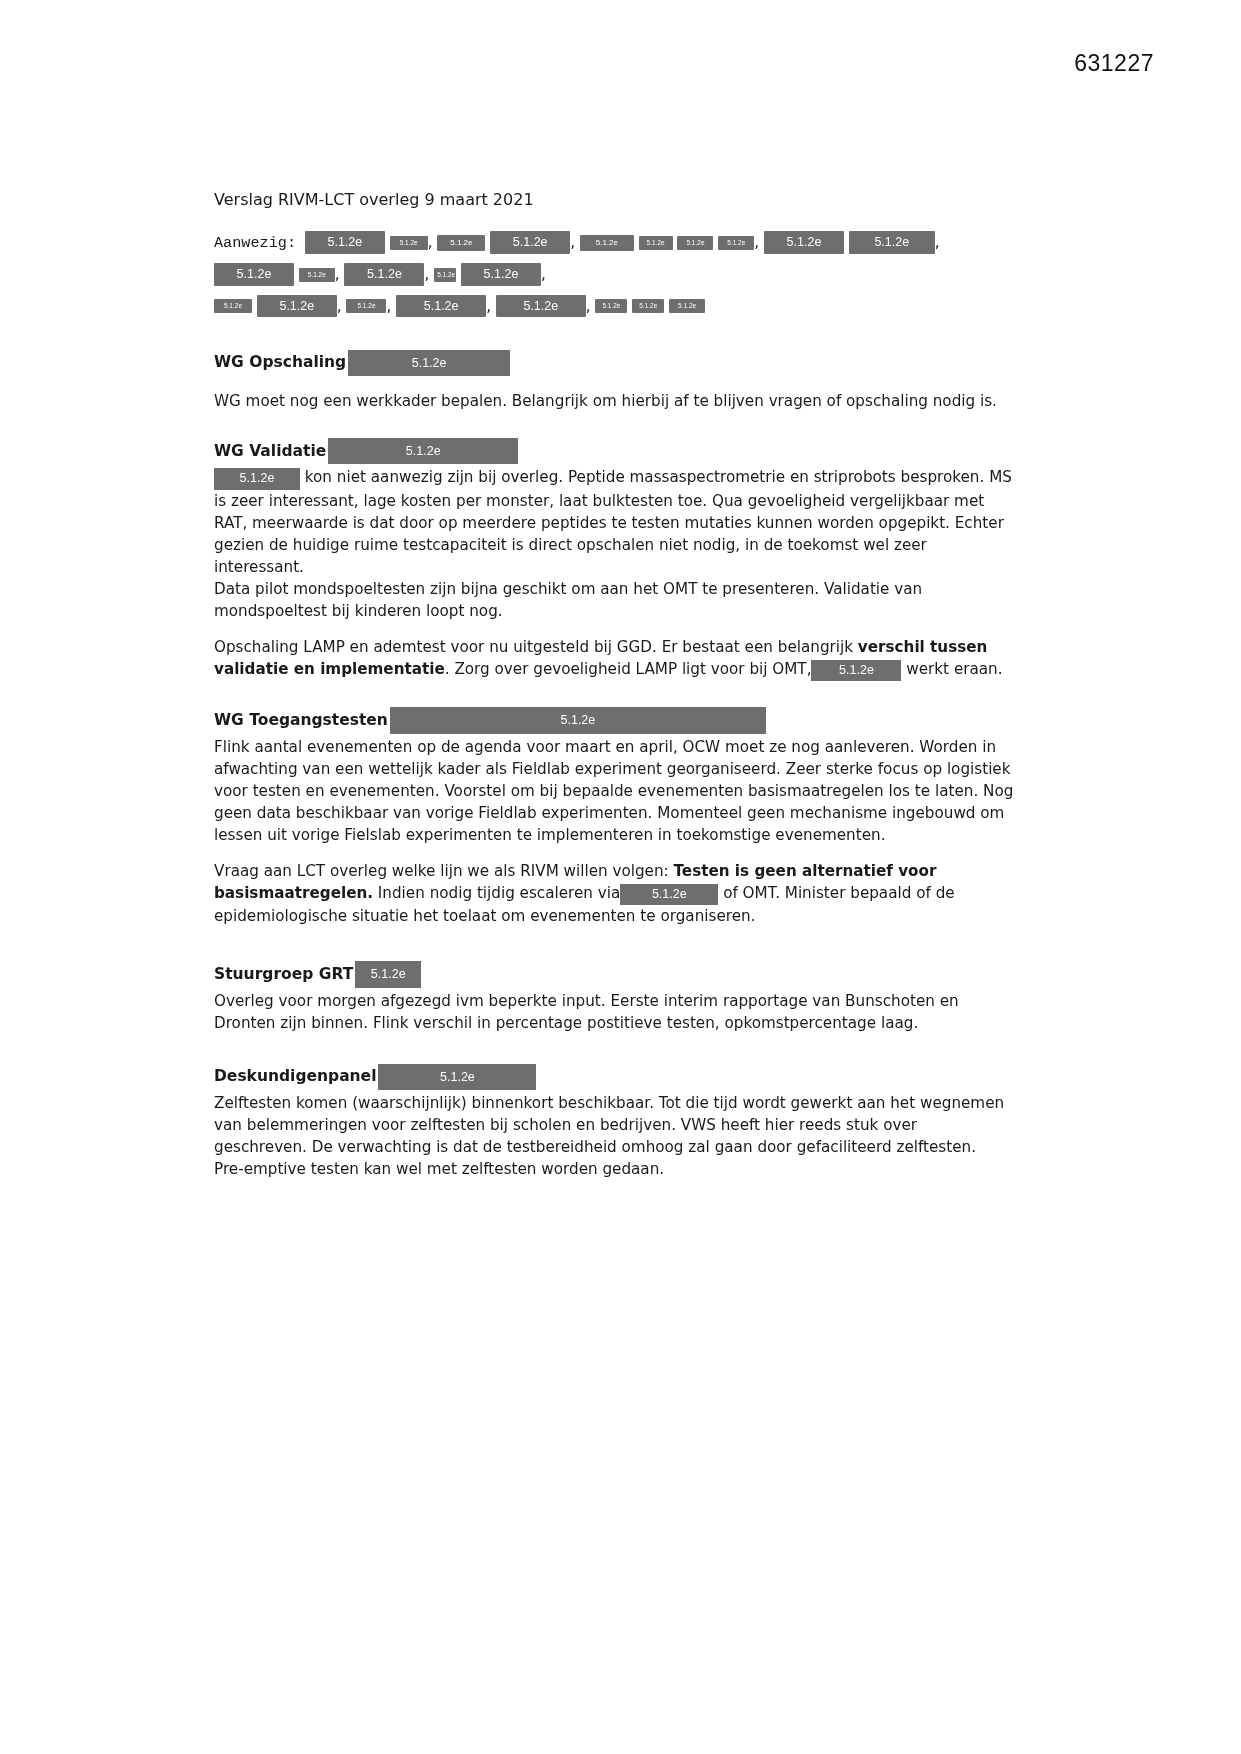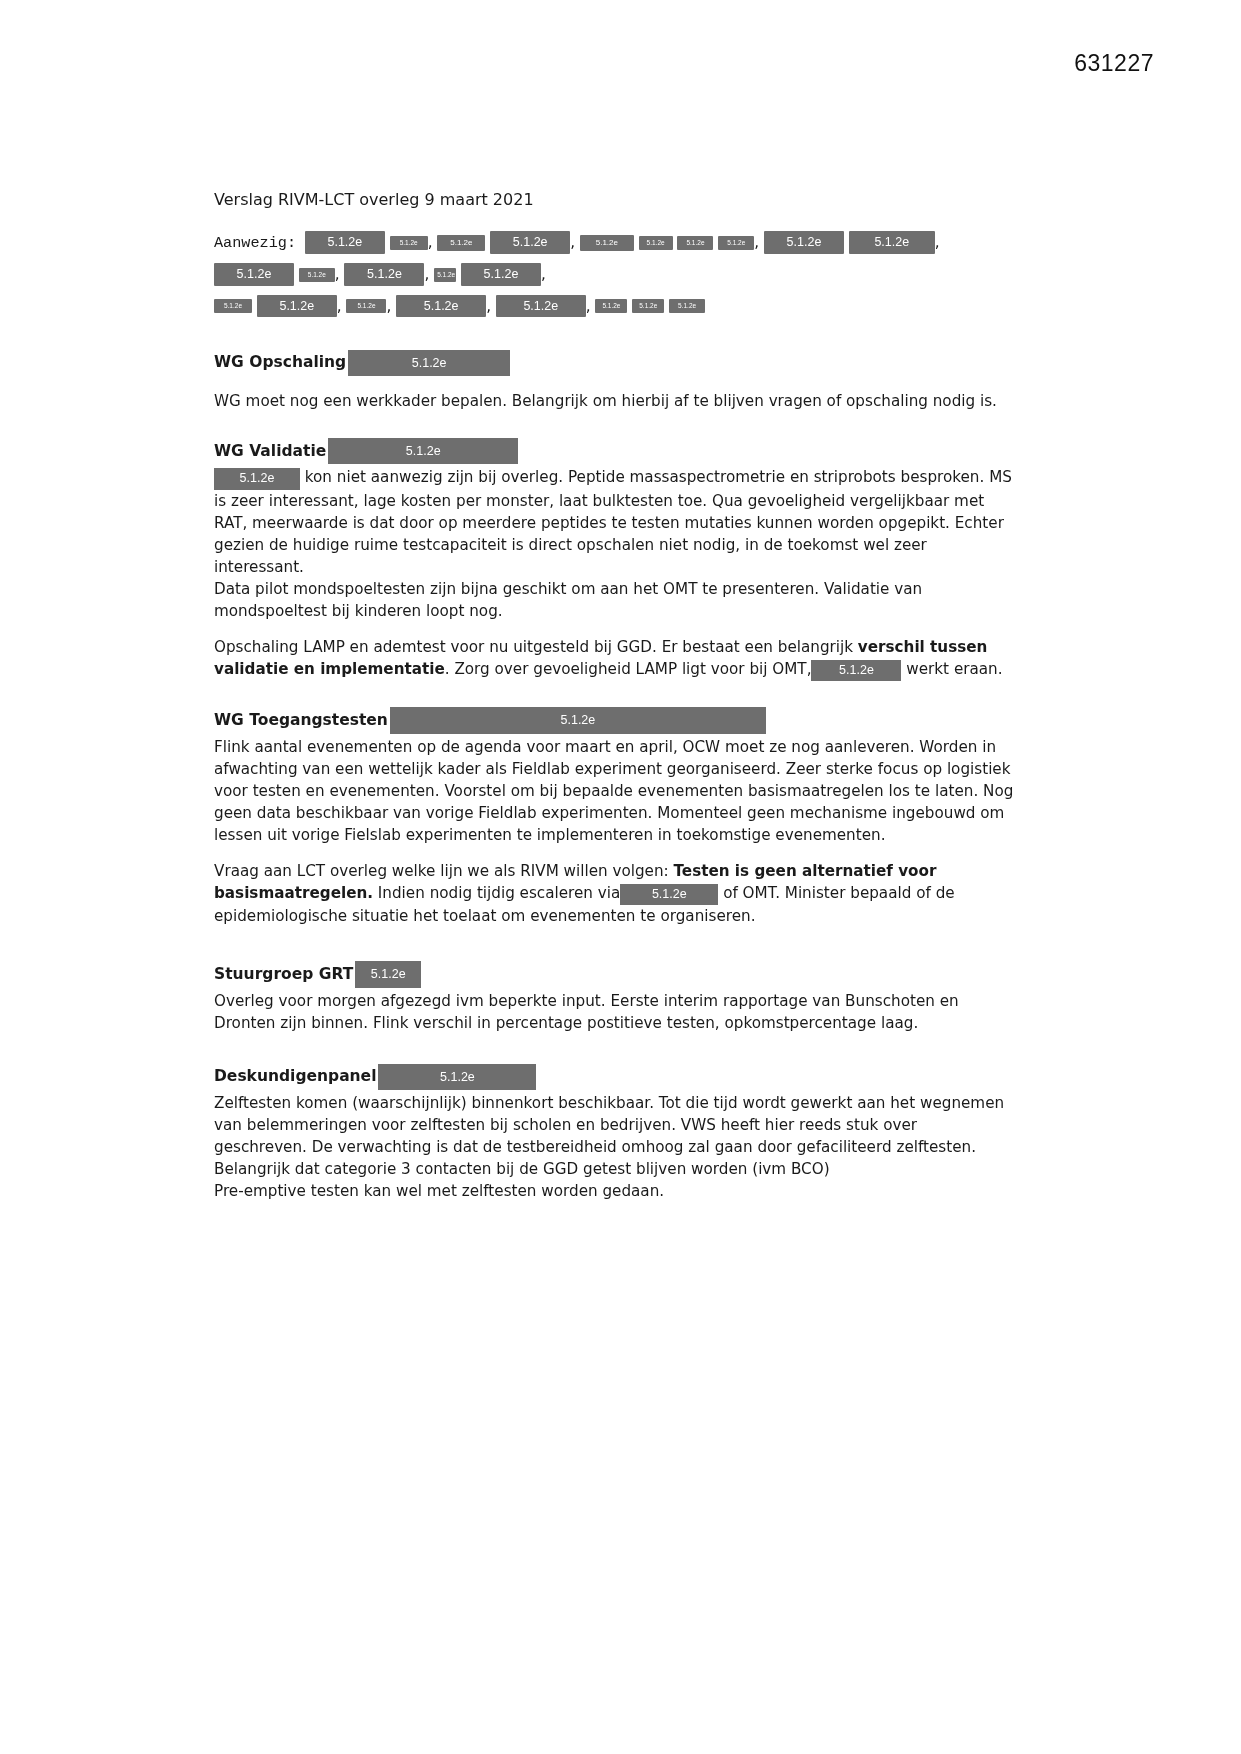--- a/index.html
+++ b/index.html
@@ -166,17 +166,16 @@
       <span>Stuurgroep GRT</span>
       <span class="bar" style="width:66px">5.1.2e</span>
     </h2>
     <p>Overleg voor morgen afgezegd ivm beperkte input. Eerste interim rapportage van Bunschoten en Dronten zijn binnen. Flink verschil in percentage postitieve testen, opkomstpercentage laag.</p>
 
     <h2 class="sec" style="margin-top:30px">
       <span>Deskundigenpanel</span>
       <span class="bar" style="width:158px">5.1.2e</span>
     </h2>
     <p>Zelftesten komen (waarschijnlijk) binnenkort beschikbaar. Tot die tijd wordt gewerkt aan het wegnemen van belemmeringen voor zelftesten bij scholen en bedrijven. VWS heeft hier reeds stuk over geschreven. De verwachting is dat de testbereidheid omhoog zal gaan door gefaciliteerd zelftesten.</p>
-    <p>Belangrijk dat categorie 3 contacten bij de GGD getest blijven worden (ivm BCO)</p>
     <p>Pre-emptive testen kan wel met zelftesten worden gedaan.</p>
 
   </div>
 </div>
 
 </body></html>

